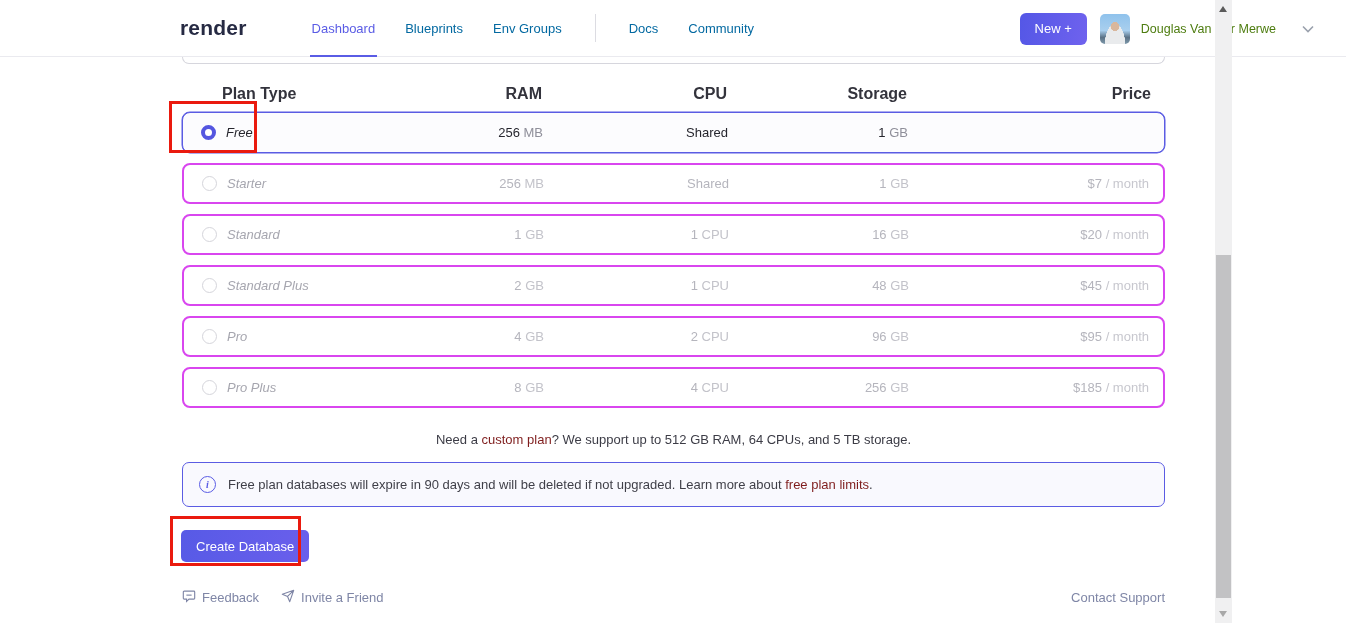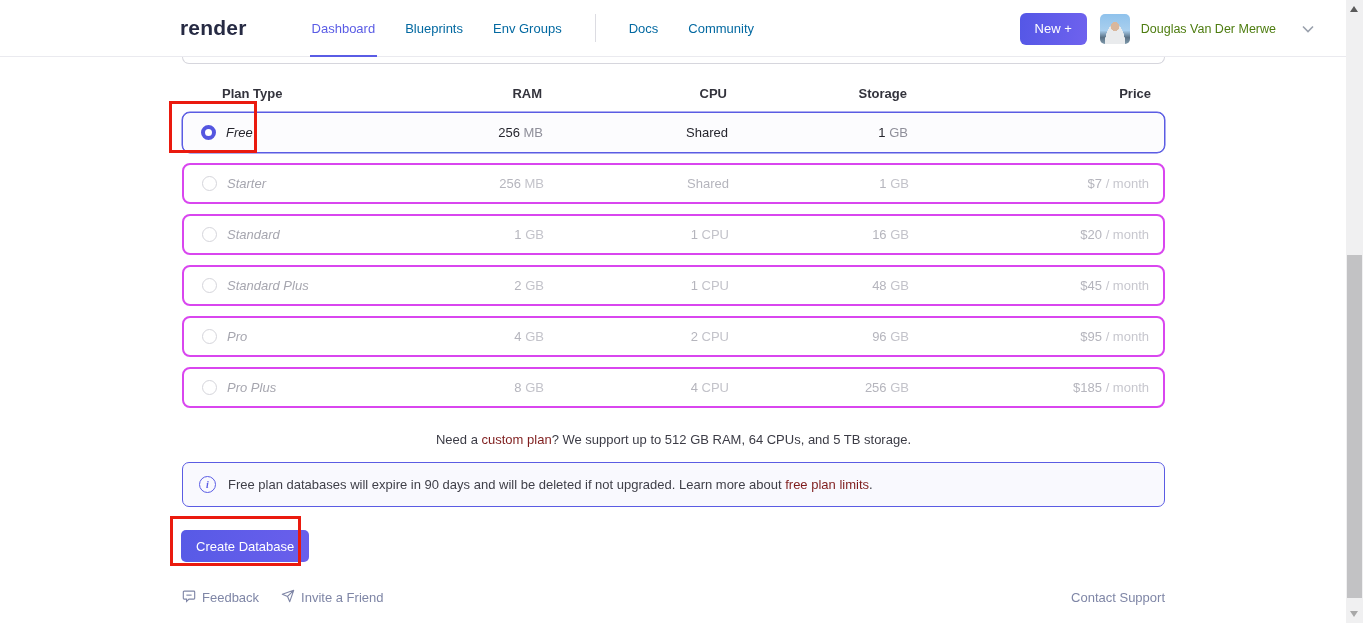--- a/index.html
+++ b/index.html
@@ -1,18 +1,18 @@
 <!DOCTYPE html>
 <html><head>
 <meta charset="utf-8">
 <style>
   * { margin:0; padding:0; box-sizing:border-box; }
   html,body { width:1363px; height:623px; overflow:hidden; background:#fff;
               font-family:"Liberation Sans", sans-serif; }
-  .viewport { position:relative; width:1363px; height:623px; background:#fff; }
+  .viewport { position:relative; width:1232px; height:623px; background:#fff; }
 
   
   .scrollbar { position:absolute; top:0; right:0; width:17px; height:623px;
                background:#f0f0f1; z-index:50; }
   .sb-arrow-up, .sb-arrow-down { position:absolute; left:4px; width:0; height:0; }
   .sb-arrow-up { top:6px; border-left:4.5px solid transparent; border-right:4.5px solid transparent;
                  border-bottom:6px solid #5a5a5a; }
   .sb-arrow-down { bottom:6px; border-left:4.5px solid transparent; border-right:4.5px solid transparent;
                    border-top:6px solid #a8a8a8; }
   .sb-thumb { position:absolute; top:255px; left:1px; width:15px; height:343px; background:#c2c2c4; }
@@ -41,21 +41,21 @@
 
   
   .content { position:relative; margin-left:182px; width:983px; }
   .partial-field { height:7px; border:1px solid #d6d6dd; border-top:none;
                    border-radius:0 0 7px 7px; }
 
   .grid-row { display:grid; grid-template-columns:182px 160px 185px 180px 1fr;
               align-items:center; padding:0 14px 0 18px; }
   .col-right { text-align:right; }
 
-  .table-header { margin-top:21px; height:17px; font-size:13px; font-weight:700; color:#33333c; }
+  .table-header { margin-top:21px; height:17px; font-size:16px; font-weight:700; color:#33333c; }
   .table-header .col-plan { padding-left:22px; }
 
   .plan-rows { margin-top:10px; display:flex; flex-direction:column; gap:10px; }
   .plan-row { height:41px; border:2px solid #d946ef; border-radius:8px; background:#fff;
               font-size:13px; cursor:pointer; }
   .plan-row .plan-cell { display:flex; align-items:center; gap:10px; }
   .radio { width:15px; height:15px; border-radius:50%; border:1.5px solid #d5d5db;
            background:#fff; flex:0 0 auto; }
   .plan-name { color:#a6a6af;font-style:italic; }
   .val-main { color:#b5b5bd; } .val-unit { color:#c3c3ca; }

